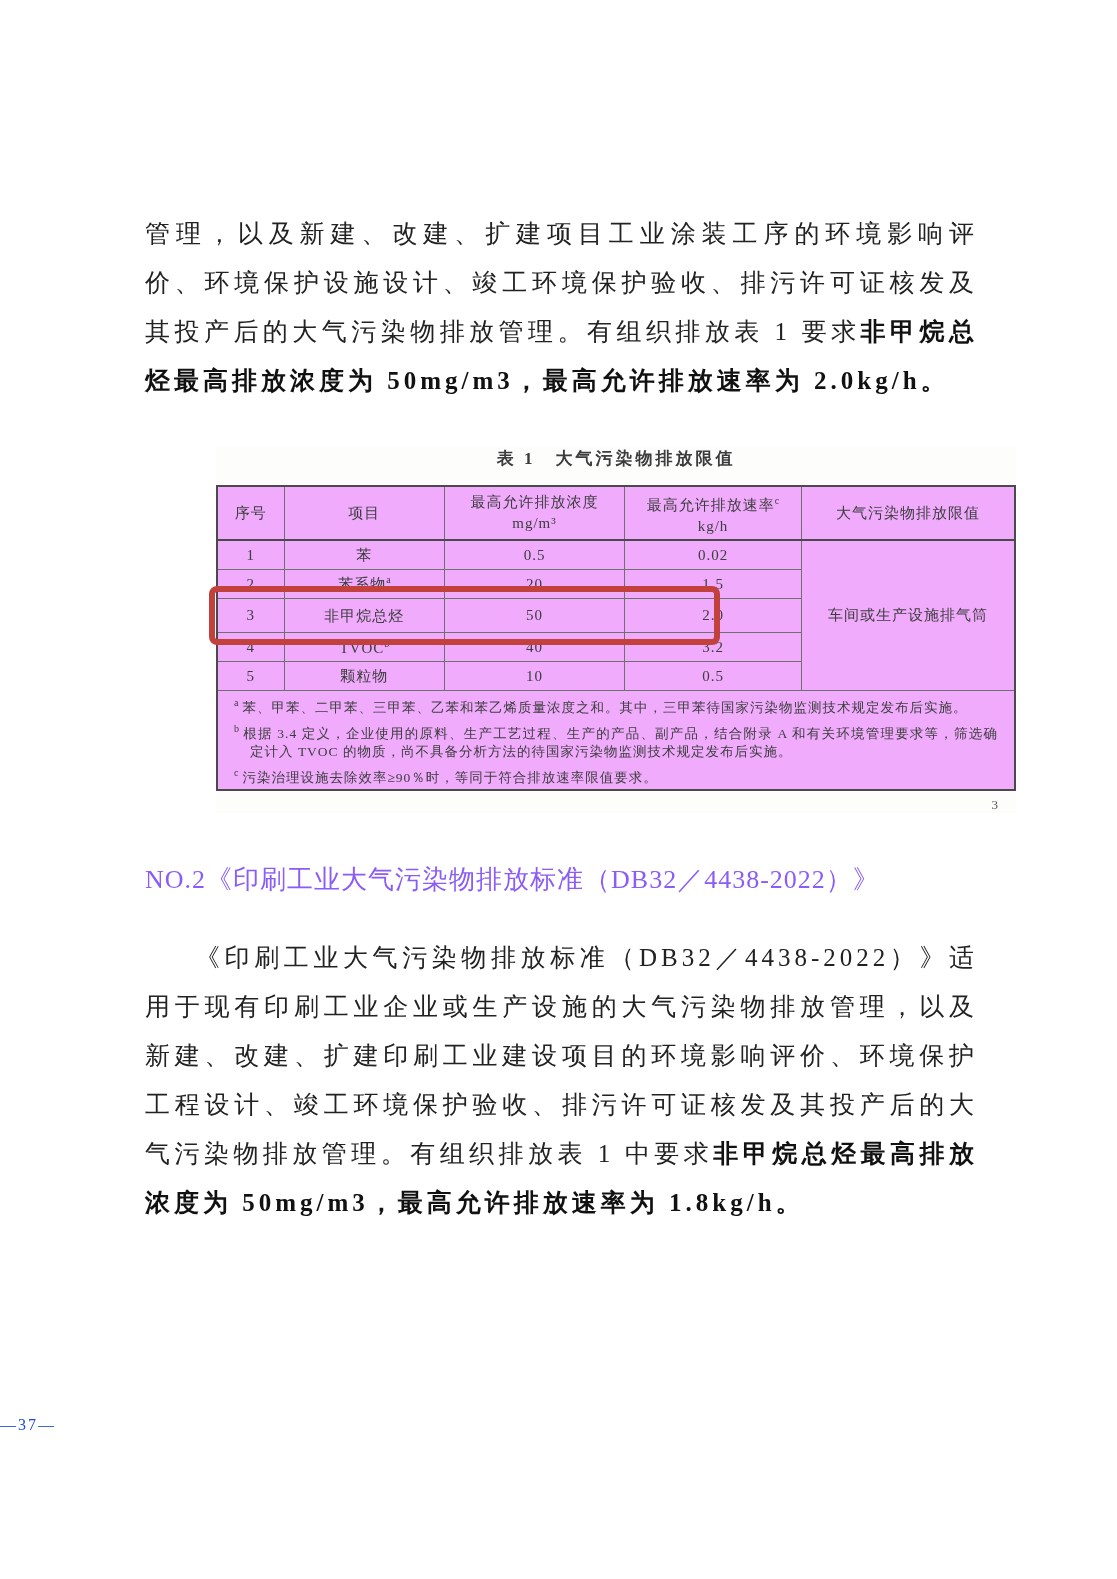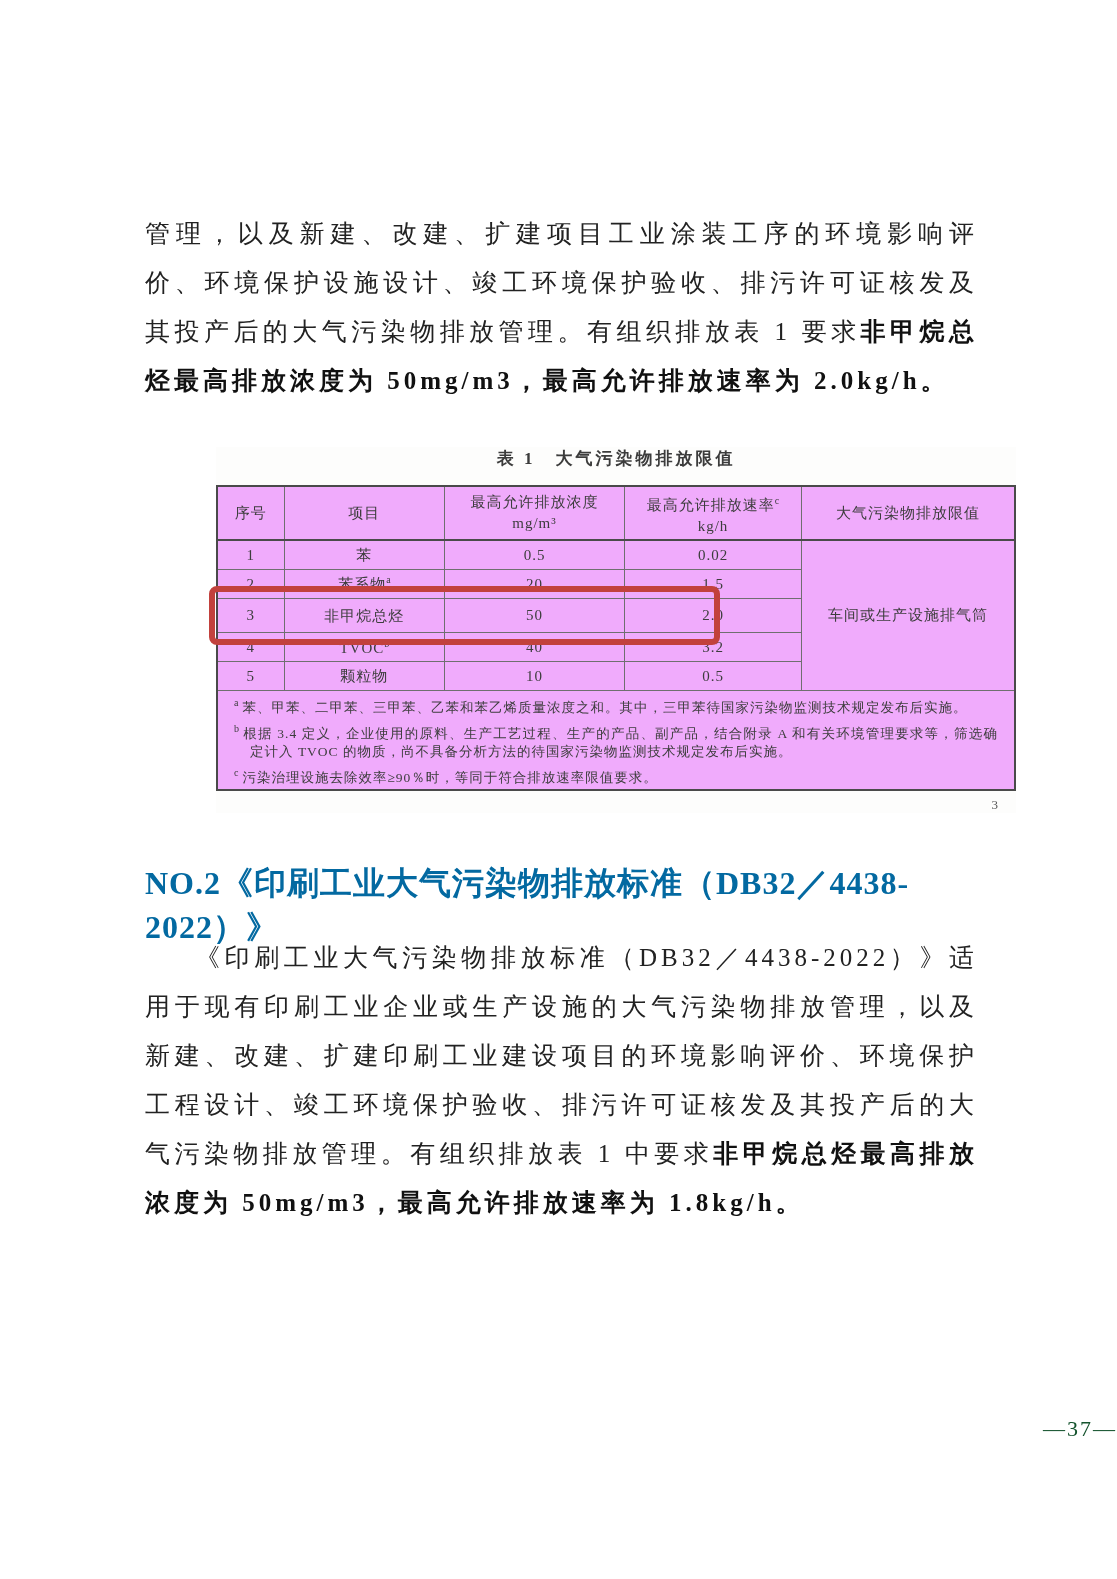--- a/index.html
+++ b/index.html
@@ -100,36 +100,36 @@
     color:#555;
     padding:6px 18px 0 0;
     letter-spacing:0;
   }
   
   .section-heading{
     position:absolute;
     left:145px;
     top:862px;
     width:840px;
-    font-size:32px;
-    font-weight:700;
+    font-size:26px;
+    font-weight:400;
     letter-spacing:1px;
-    color:#0369a1;
+    color:#8b5cf6;
   }
   .para2{top:908px;text-indent:2em;}
   
   .page-number{
     position:absolute;
     top:1416px;
     left:0;
     width:100%;
-    text-align:right;
-    font-size:22px;
+    text-align:left;
+    font-size:16px;
     letter-spacing:2px;
-    color:#14532d;
+    color:#1d4ed8;
   }
 </style>
 </head>
 <body>
 
 <p class="para para1"><span>管理，以及新建、改建、扩建项目工业涂装工序的环境影响评价、环境保护设施设计、竣工环境保护验收、排污许可证核发及其投产后的大气污染物排放管理。有组织排放表 1 要求</span><span class="bold-seg">非甲烷总烃最高排放浓度为 50mg/m3，最高允许排放速率为 2.0kg/h。</span></p>
 
 <div class="table-block">
   <div class="table-title">表 1　大气污染物排放限值</div>
   <table class="limits">

